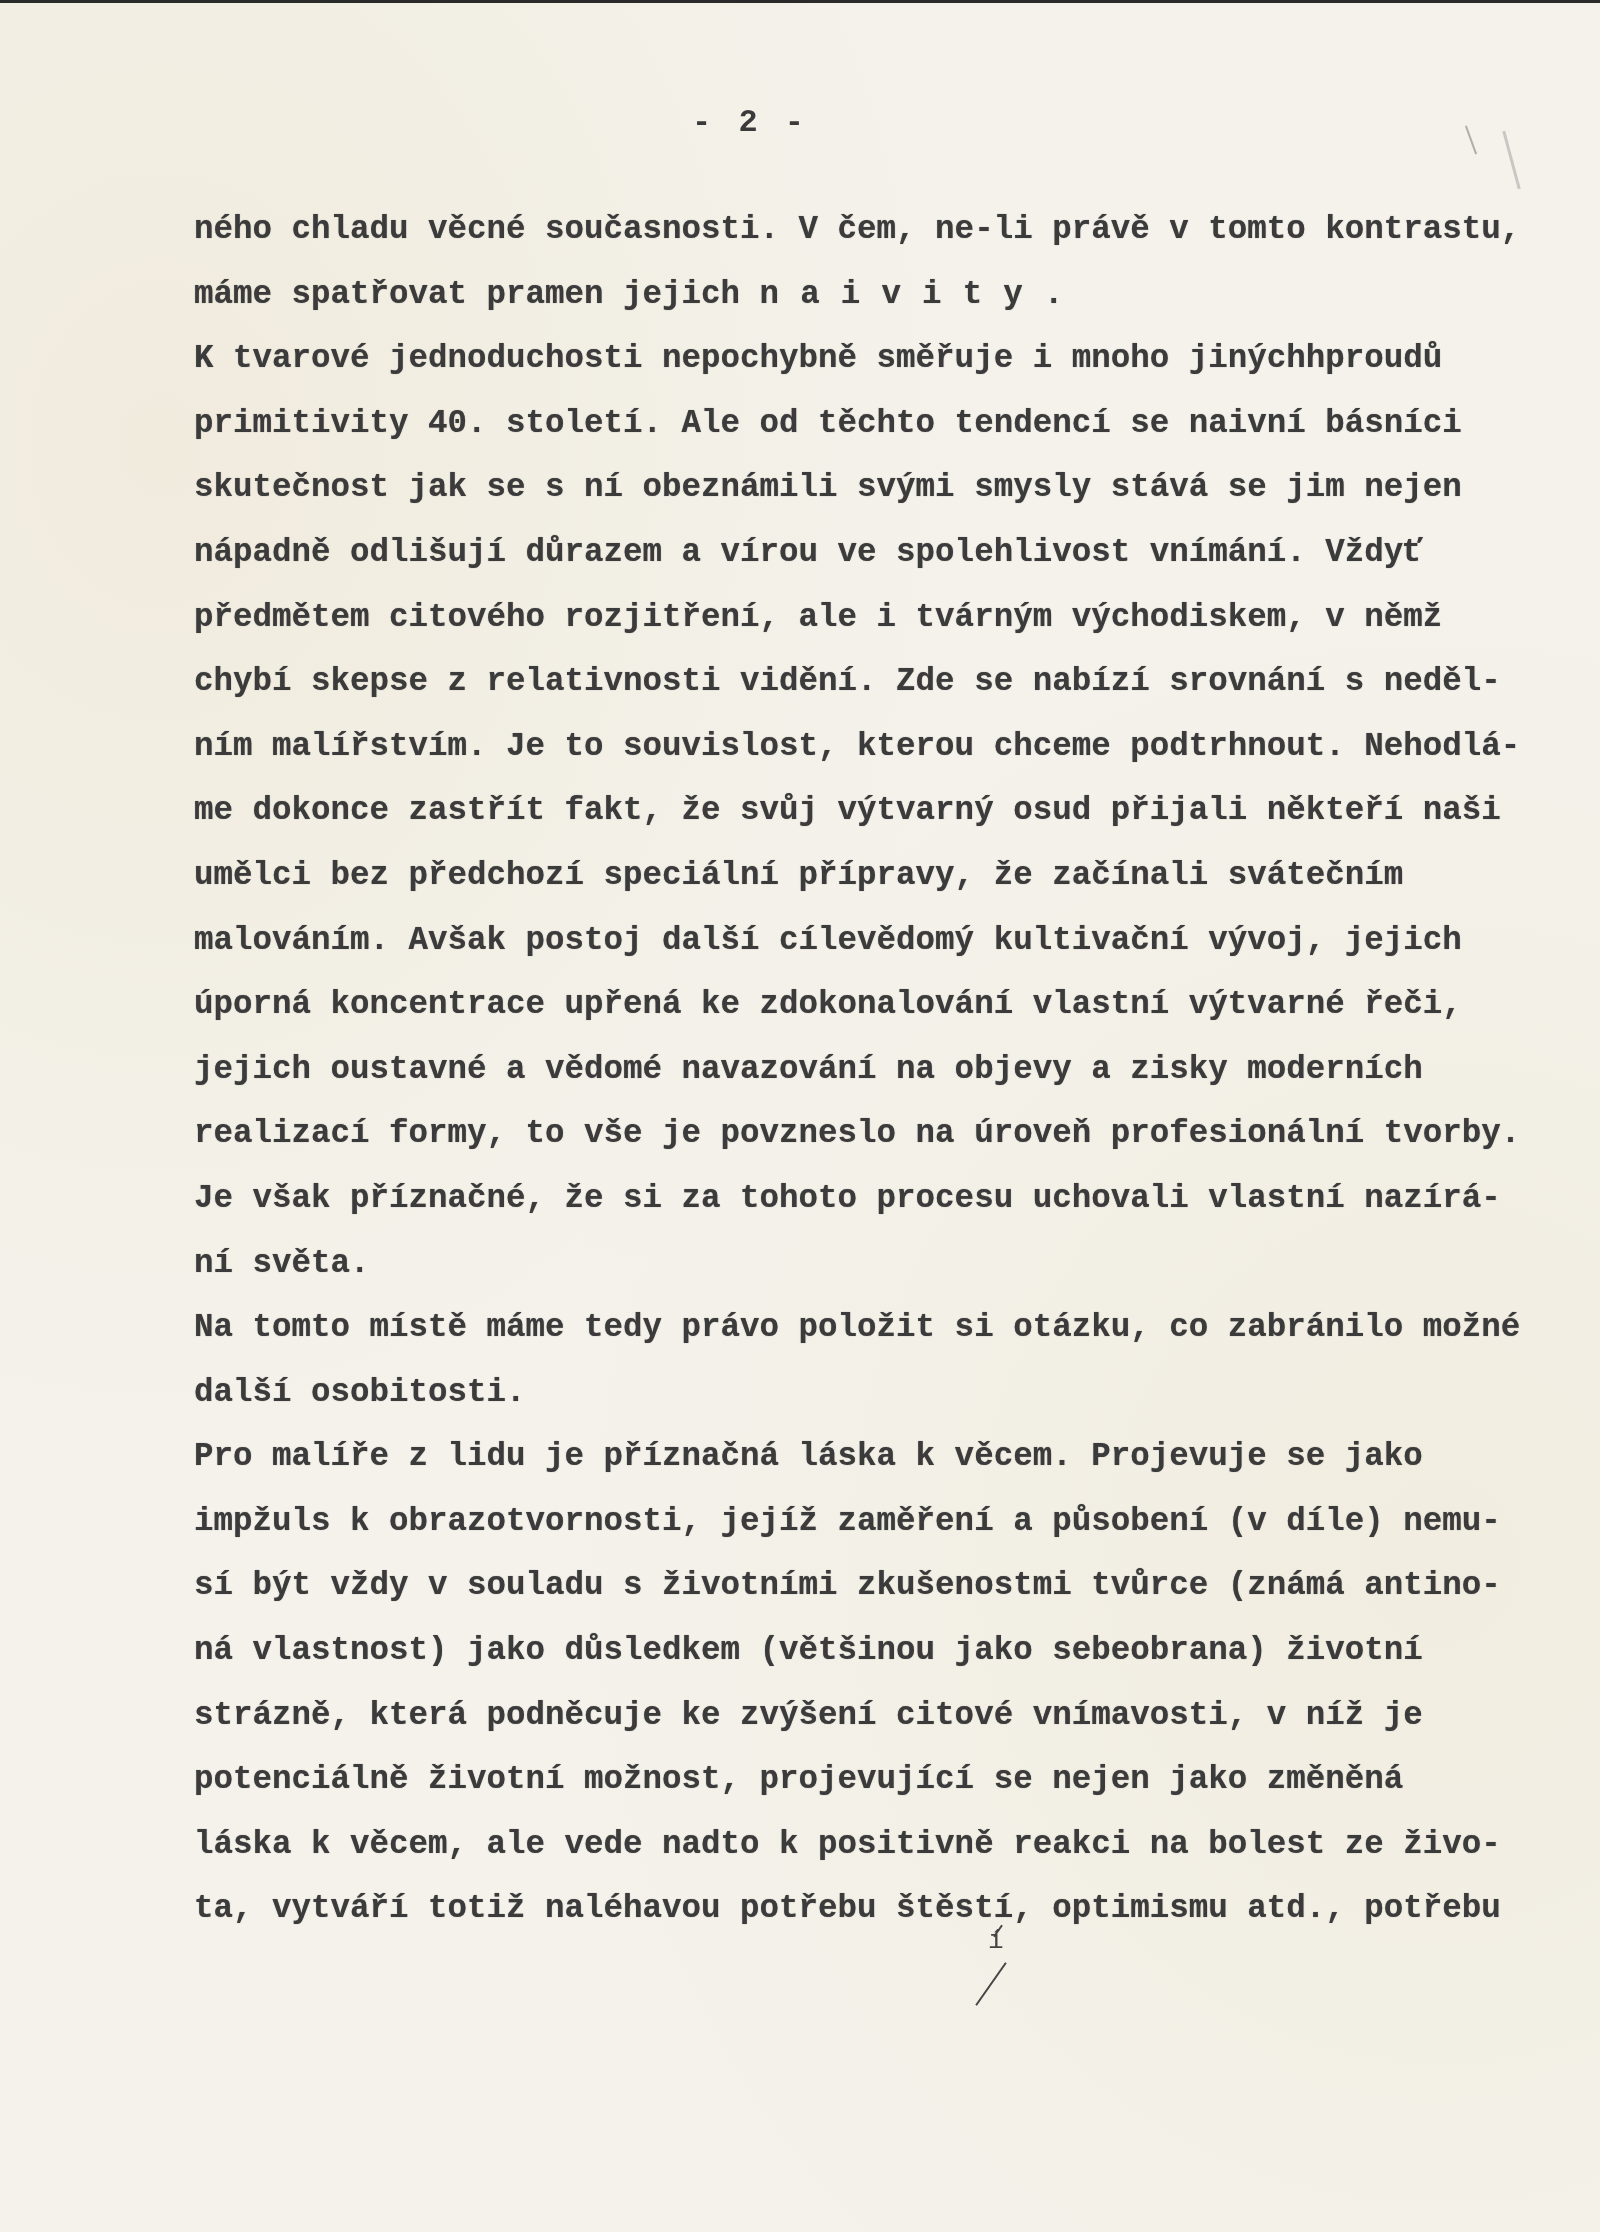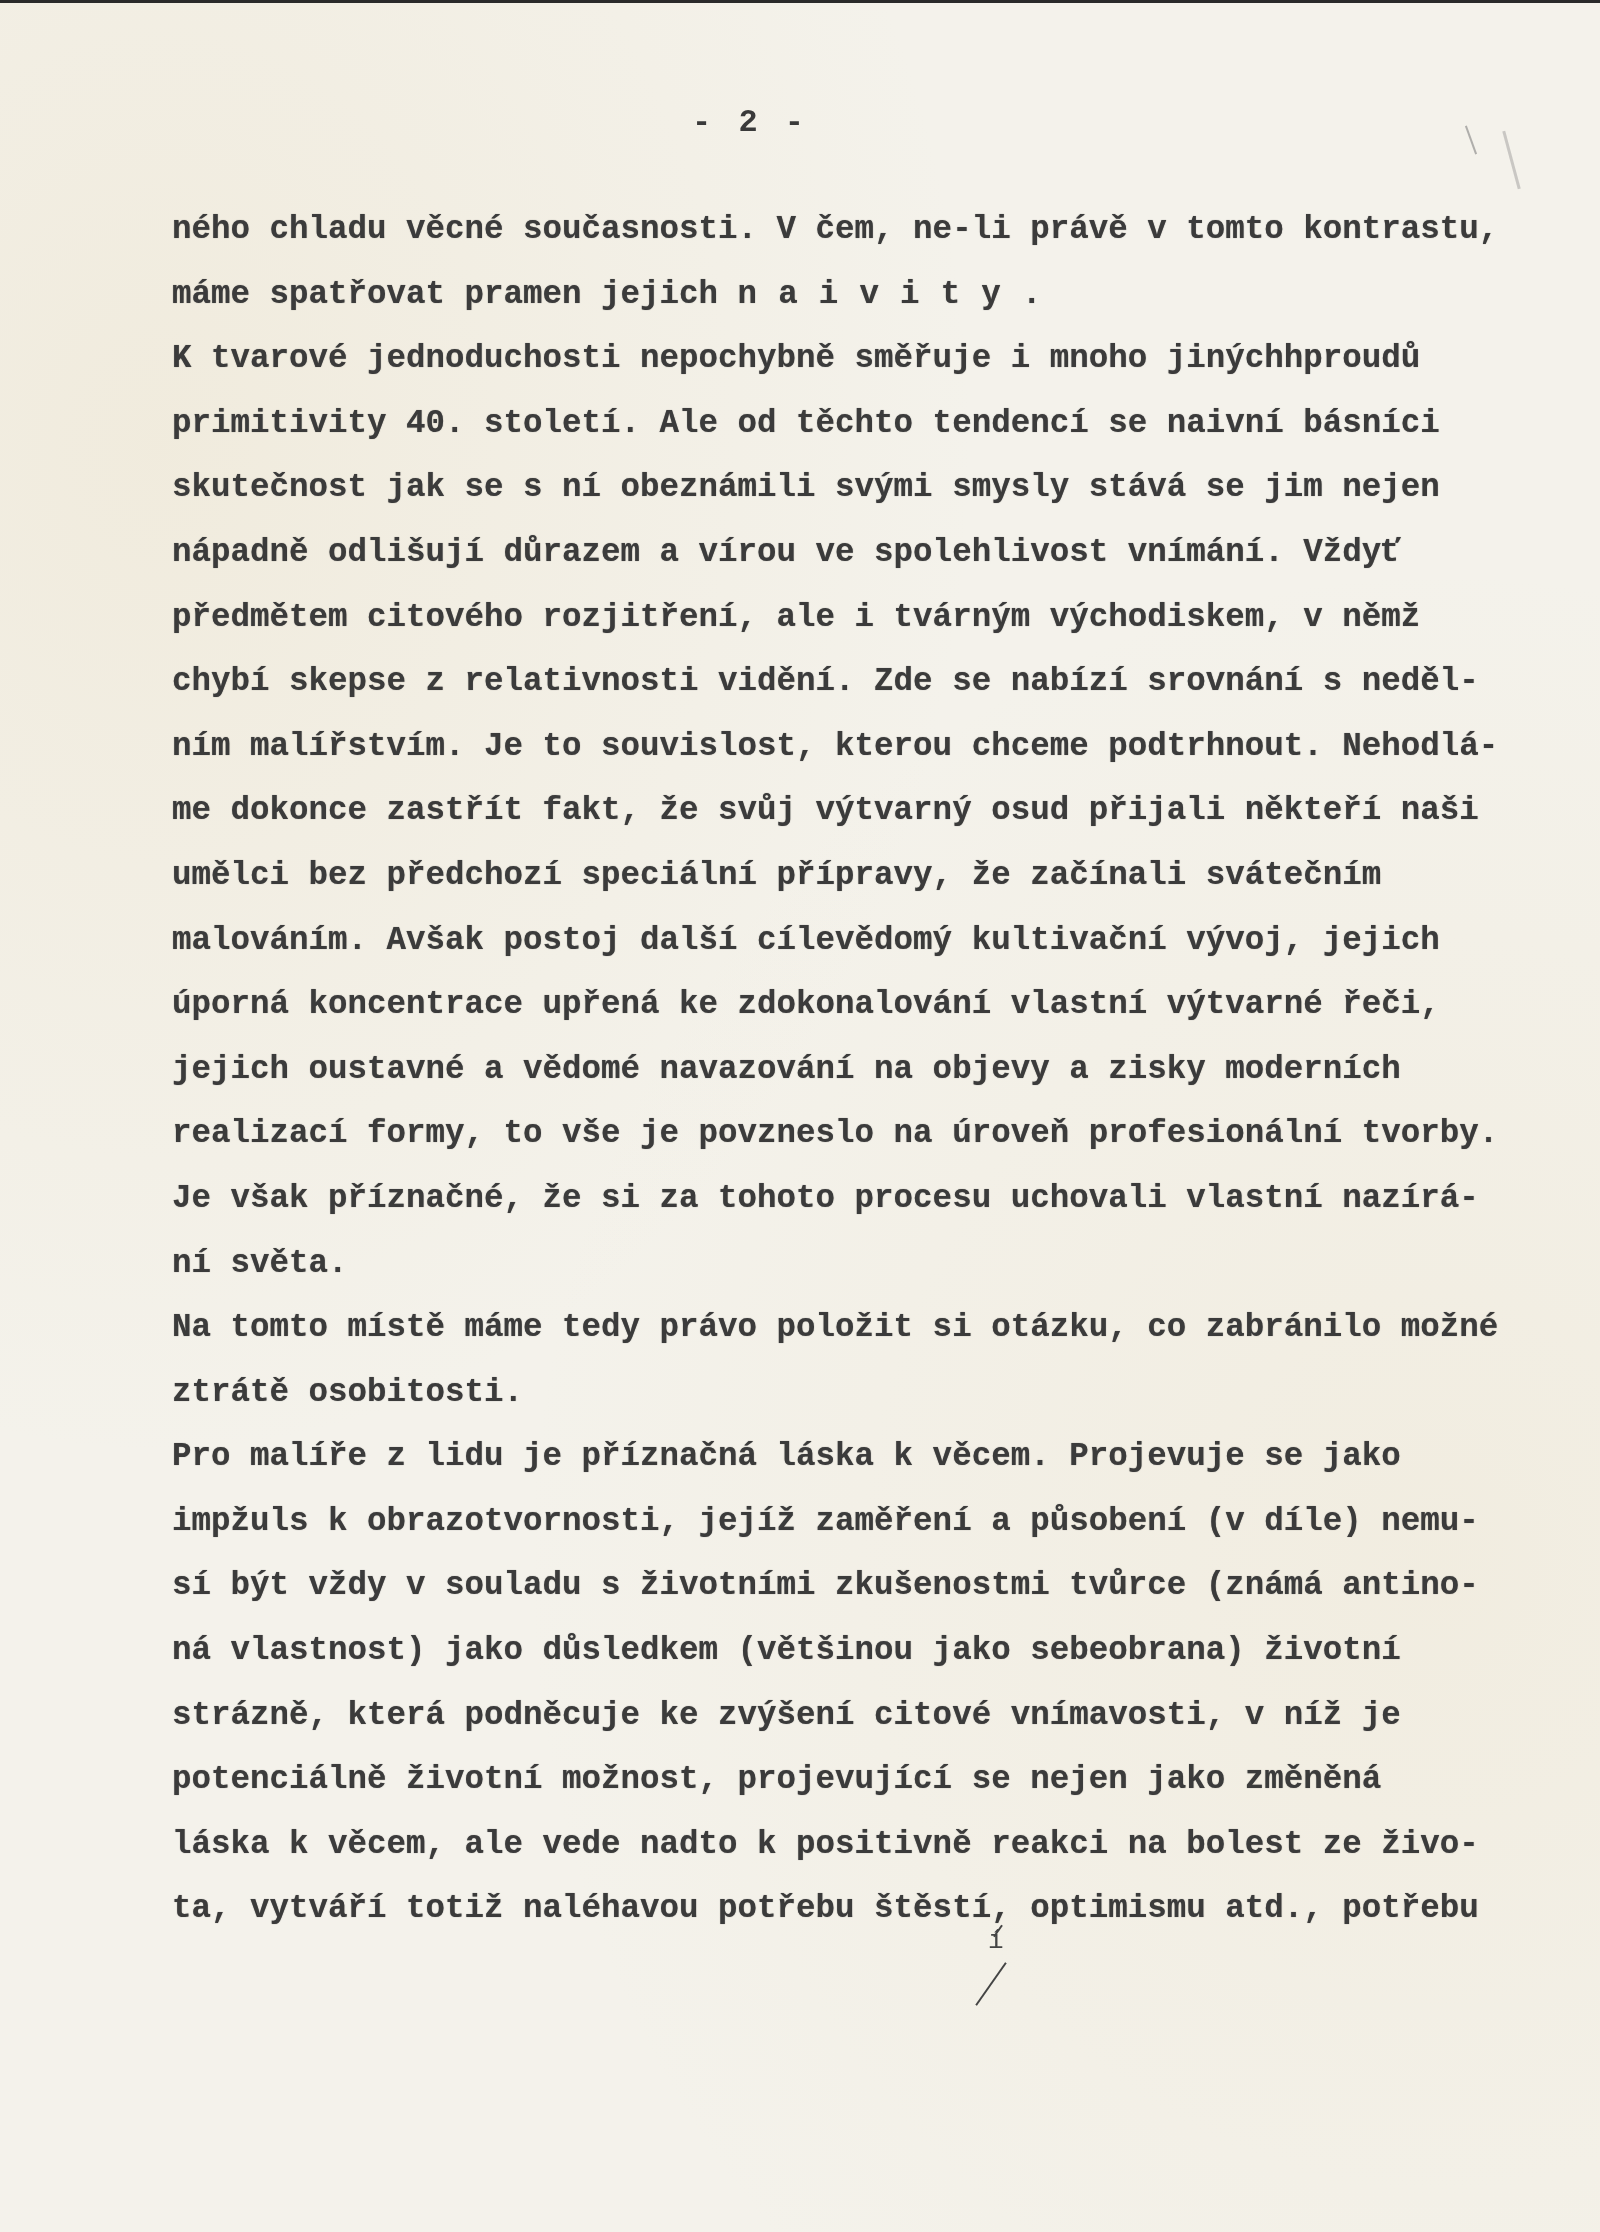--- a/index.html
+++ b/index.html
@@ -25,21 +25,21 @@
     margin-left: -50px;
   }
   .body-text {
     position: absolute; left: 172px; top: 206px; width: 1380px;
     font-family: "Liberation Mono", "DejaVu Sans Mono", monospace;
     font-size: 32.5px; font-weight: bold;
     color: #3b3b3b;
     text-shadow: 0 0 1px rgba(40,40,40,0.55);
   }
   .line {
-    height: 64.6px; line-height: 48px; white-space: pre;
+    height: 64.6px; line-height: 48px; white-space: pre; margin-left: 22px;
   }
   .spaced { letter-spacing: 0.65em; }
   .mark {
     position: absolute; background: #777; opacity: 0.55;
   }
   .pencil-mark-1 { left: 1470px; top: 125px; width: 2px; height: 30px; transform: rotate(-20deg); }
   .pencil-mark-2 { left: 1510px; top: 130px; width: 3px; height: 60px; transform: rotate(-15deg); opacity: 0.35; }
   .correction-accent {
     position: absolute; left: 988px; top: 1926px;
     font-family: "Liberation Mono", monospace; font-size: 26px; color: #444;
@@ -75,21 +75,21 @@
     <div class="line">ním malířstvím. Je to souvislost, kterou chceme podtrhnout. Nehodlá-</div>
     <div class="line">me dokonce zastřít fakt, že svůj výtvarný osud přijali někteří naši</div>
     <div class="line">umělci bez předchozí speciální přípravy, že začínali svátečním</div>
     <div class="line">malováním. Avšak postoj další cílevědomý kultivační vývoj, jejich</div>
     <div class="line">úporná koncentrace upřená ke zdokonalování vlastní výtvarné řeči,</div>
     <div class="line">jejich oustavné a vědomé navazování na objevy a zisky moderních</div>
     <div class="line">realizací formy, to vše je povzneslo na úroveň profesionální tvorby.</div>
     <div class="line">Je však příznačné, že si za tohoto procesu uchovali vlastní nazírá-</div>
     <div class="line">ní světa.</div>
     <div class="line">Na tomto místě máme tedy právo položit si otázku, co zabránilo možné</div>
-    <div class="line">ztrátě osobitosti.</div>
+    <div class="line">další osobitosti.</div>
     <div class="line">Pro malíře z lidu je příznačná láska k věcem. Projevuje se jako</div>
     <div class="line">impžuls k obrazotvornosti, jejíž zaměření a působení (v díle) nemu-</div>
     <div class="line">sí být vždy v souladu s životními zkušenostmi tvůrce (známá antino-</div>
     <div class="line">ná vlastnost) jako důsledkem (většinou jako sebeobrana) životní</div>
     <div class="line">strázně, která podněcuje ke zvýšení citové vnímavosti, v níž je</div>
     <div class="line">potenciálně životní možnost, projevující se nejen jako změněná</div>
     <div class="line">láska k věcem, ale vede nadto k positivně reakci na bolest ze živo-</div>
     <div class="line">ta, vytváří totiž naléhavou potřebu štěstí, optimismu atd., potřebu</div>
   </div>
 

